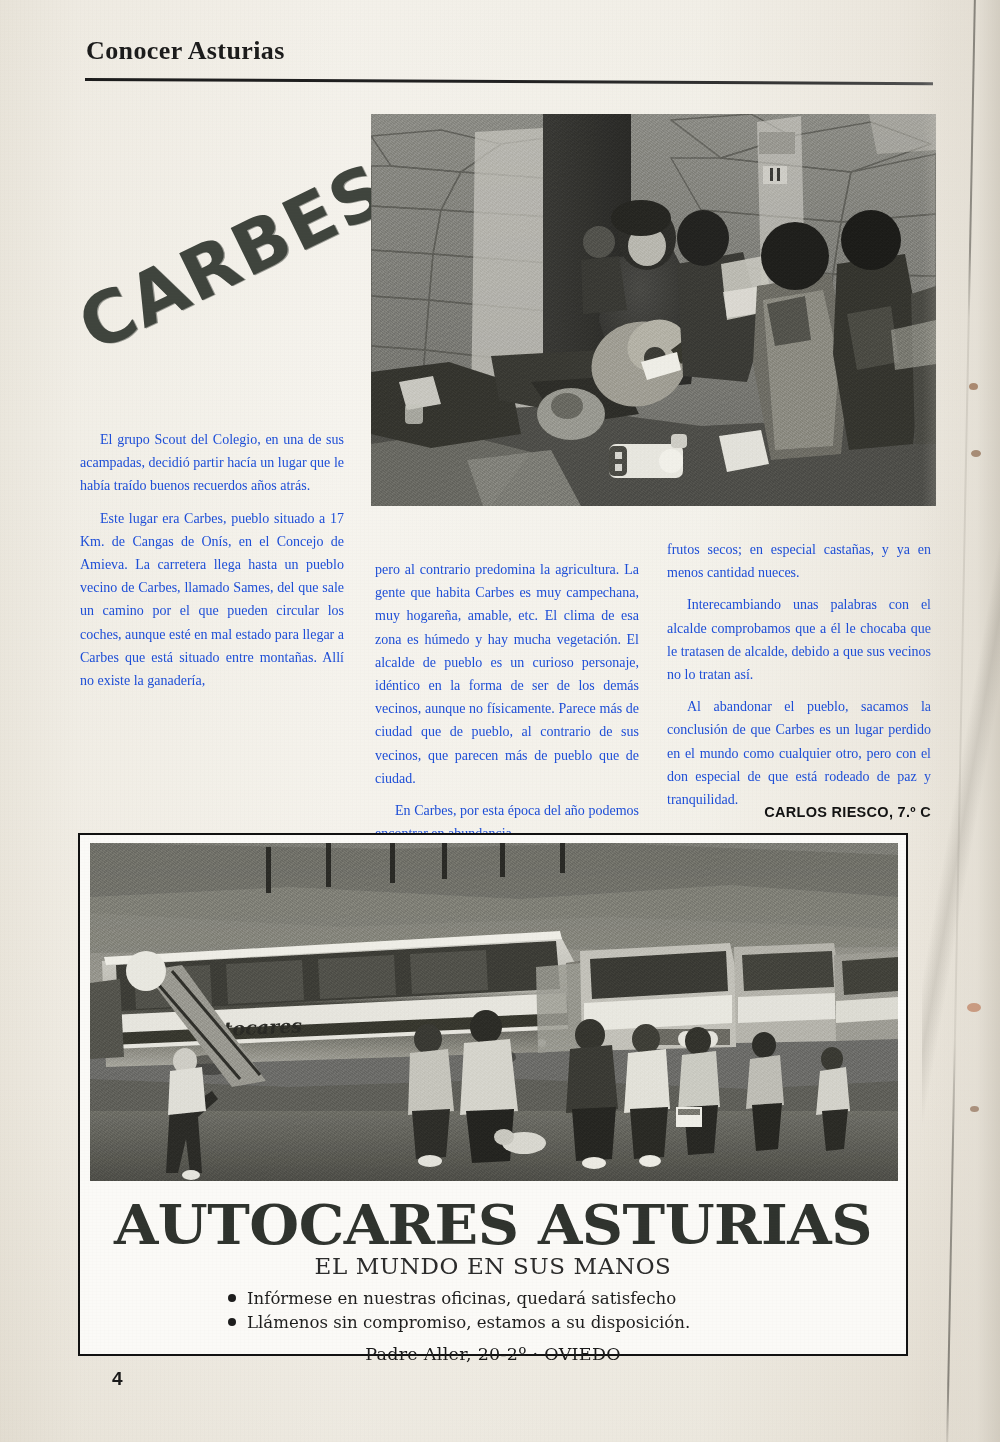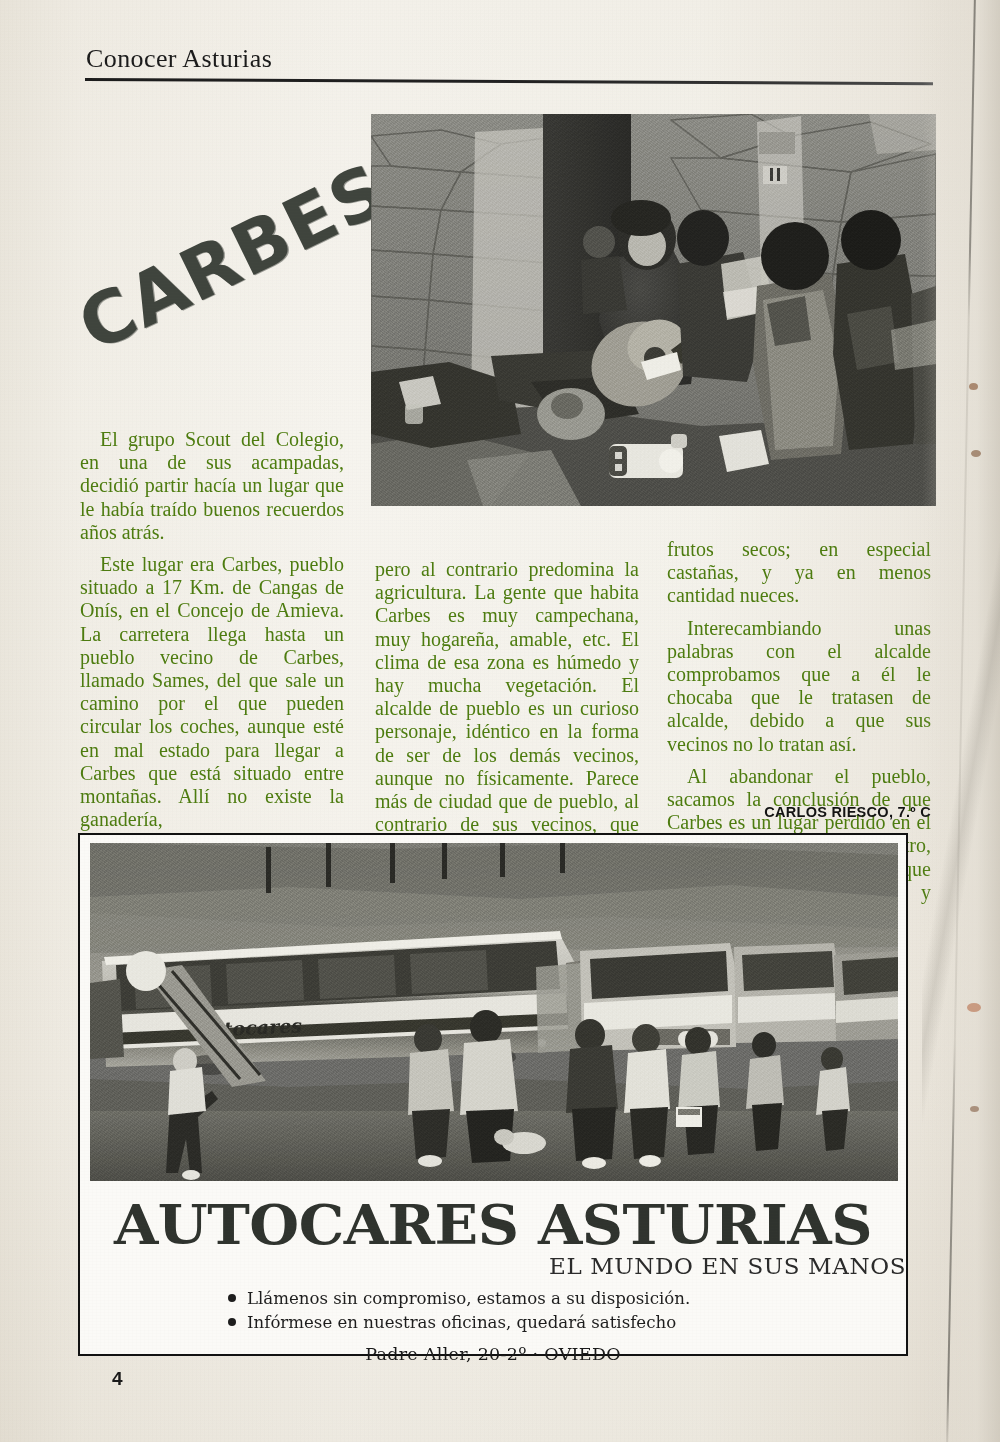--- a/index.html
+++ b/index.html
@@ -57,25 +57,26 @@
   }
   .spot {
     position: absolute;
     border-radius: 50%;
     pointer-events: none;
   }
 
   
   .kicker {
     position: absolute;
-    left: 86px; top: 44px;
+    left: 86px; top: 36px;
     font-size: 26px;
     letter-spacing: .4px;
     color: #1b1b1b;
     font-family: "Liberation Serif", serif;
+    font-weight: bold;
   }
   .header-rule {
     position: absolute;
     left: 85px; top: 78px;
     width: 848px; height: 3px;
     background: linear-gradient(90deg, #1c1c1c 0%, #222 55%, #3a3a3a 88%, #545454 100%);
     transform: rotate(0.28deg);
     transform-origin: left center;
   }
 
@@ -117,23 +118,23 @@
   
   #photo-scouts { left: 371px; top: 114px; width: 565px; height: 392px; }
 
   
   #photo-buses { left: 100px; top: 848px; width: 790px; height: 338px; }
 
   
   .col {
     position: absolute;
     font-family: "Liberation Serif", serif;
-    font-size: 20px;
+    font-size: 14px;
     line-height: 23.2px;
-    color: #4d7c0f;
+    color: #1d4ed8;
     text-align: justify;
     text-justify: inter-word;
     -webkit-hyphens: none;
     hyphens: none;
   }
   .col p {
     margin: 0 0 9px 0;
     text-indent: 20px;
   }
   .col p.cont { text-indent: 0; }
@@ -175,21 +176,21 @@
     font-family: "DejaVu Serif", serif;
     font-weight: 700;
     font-size: 54px;
     letter-spacing: -0.5px;
     color: #2f332e;
     transform: scaleX(1.06);
   }
   .ad-subtitle {
     position: absolute;
     left: 0; right: 0; top: 418px;
-    text-align: right;
+    text-align: center;
     font-family: "DejaVu Serif", serif;
     font-size: 23px;
     letter-spacing: .6px;
     color: #2b2b2b;
   }
   .ad-bullets {
     position: absolute;
     left: 148px; top: 452px;
     width: 560px;
   }
@@ -534,25 +535,25 @@
         </svg>
         <div class="grain"></div>
       </div>
 
       <div class="ad-title">AUTOCARES ASTURIAS</div>
       <div class="ad-subtitle">EL MUNDO EN SUS MANOS</div>
 
       <div class="ad-bullets">
         <div class="ad-bullet">
           <span class="bullet-dot"></span>
-          <span>Llámenos sin compromiso, estamos a su disposición.</span>
+          <span>Infórmese en nuestras oficinas, quedará satisfecho</span>
         </div>
         <div class="ad-bullet">
           <span class="bullet-dot"></span>
-          <span>Infórmese en nuestras oficinas, quedará satisfecho</span>
+          <span>Llámenos sin compromiso, estamos a su disposición.</span>
         </div>
       </div>
 
       <div class="ad-address">Padre Aller, 20-2º · OVIEDO</div>
     </div>
   </div>
 
   <div class="folio">4</div>
 
   <div class="paper-grain"></div>

